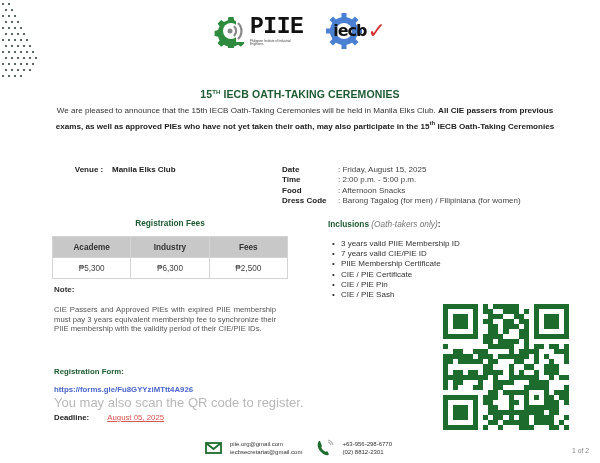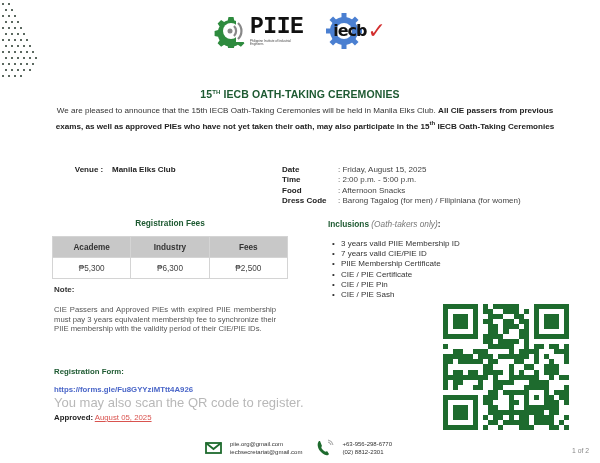--- a/index.html
+++ b/index.html
@@ -39,21 +39,21 @@
   .fees td { text-align: center; color: #444; height: 21px; border: 1px solid #d4d4d4; }
 
   .note-title { position: absolute; top: 285px; left: 54px; font-weight: bold; font-size: 8px; color: #333; }
   .note-body { position: absolute; top: 305px; left: 54px; width: 222px; font-size: 7.7px; line-height: 9.6px; color: #555; text-align: justify; }
 
   .reg-title { position: absolute; top: 367px; left: 54px; font-weight: bold; font-size: 7.8px; color: #1e5a32; }
   .reg-link { position: absolute; top: 385px; left: 54px; font-weight: bold; font-size: 7.8px; color: #4a66c8; text-decoration: none; }
   .reg-hint { position: absolute; top: 395px; left: 54px; font-size: 13px; color: #b8b8b8; }
   .deadline { position: absolute; top: 413px; left: 54px; font-size: 7.8px; }
   .deadline-label { font-weight: bold; color: #222; }
-  .deadline-value { color: #d9534f; text-decoration: underline; }
+  .deadline-value { color: #d9534f; text-decoration: underline; margin-left: 16px; }
 
   .incl-title { position: absolute; top: 219px; left: 328px; font-size: 8.3px; color: #1e5a32; }
   .incl-title b { font-weight: bold; }
   .incl-title i { font-style: italic; color: #777; }
   .incl-title .colon { color: #333; font-weight: bold; }
   .incl-list { position: absolute; top: 239px; left: 332px; list-style: none; font-size: 8px; line-height: 10.2px; color: #333; }
   .incl-list li::before { content: "\2022"; display: inline-block; width: 9px; font-size: 8px; }
 
   .qr { position: absolute; top: 304px; left: 443px; width: 126px; height: 126px; }
   .page-num { position: absolute; top: 447px; left: 572px; font-size: 6.8px; color: #888; }
@@ -214,21 +214,21 @@
 </tbody>
   </table>
 
 <div class="note-title">Note:</div>
 <div class="note-body">CIE Passers and Approved PIEs with expired PIIE membership must pay 3 years equivalent membership fee to synchronize their PIIE membership with the validity period of their CIE/PIE IDs.</div>
 
 <div class="reg-title">Registration Form:</div>
 <a class="reg-link">https://forms.gle/Fu8GYYziMTtt4A926</a>
 <div class="reg-hint">You may also scan the QR code to register.</div>
 <div class="deadline">
-  <span class="deadline-label">Approved:</span>
+  <span class="deadline-label">Deadline:</span>
   <span class="deadline-value">August 05, 2025</span>
 </div>
 
 <div class="incl-title">
   <b>Inclusions</b> <i>(Oath-takers only)</i><span class="colon">:</span>
 </div>
 <ul class="incl-list">
   <li>3 years valid PIIE Membership ID</li>
   <li>7 years valid CIE/PIE ID</li>
   <li>PIIE Membership Certificate</li>

